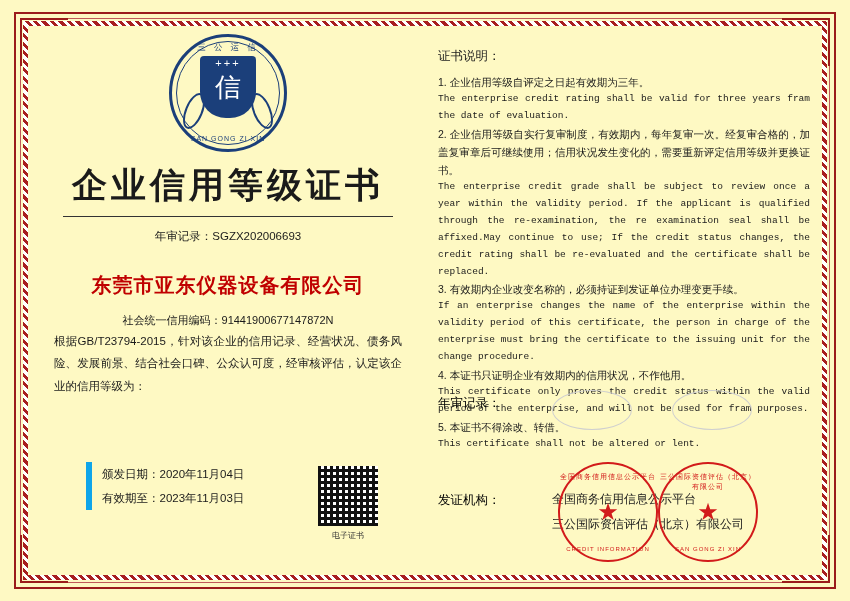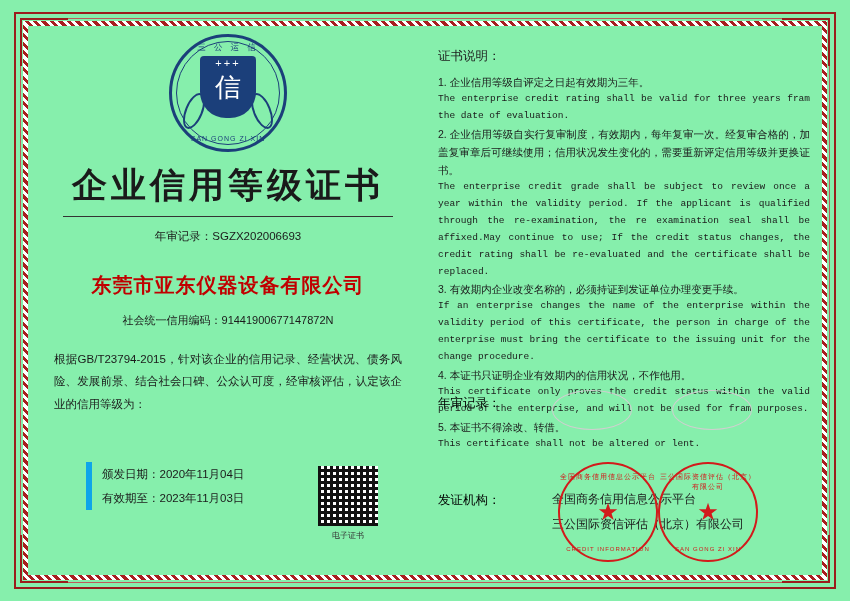--- a/index.html
+++ b/index.html
@@ -1,17 +1,17 @@
 <!DOCTYPE html>
 <html><head>
 <meta charset="utf-8">
 <style>
   html,body{margin:0;padding:0;background:#fff;}
   body{width:850px;height:601px;font-family:"Liberation Sans",sans-serif;}
-  .page{position:relative;width:850px;height:601px;background:#86efac;overflow:hidden;}
+  .page{position:relative;width:850px;height:601px;background:#fef9c3;overflow:hidden;}
 
   
   .frame-outer{position:absolute;left:14px;top:12px;right:14px;bottom:12px;border:2px solid #9b1c1c;}
   .frame-inner{position:absolute;left:20px;top:18px;right:20px;bottom:18px;border:1px solid #c05a5a;}
   .frame-hatch{position:absolute;left:23px;top:21px;right:23px;bottom:21px;border:5px solid #b23b3b;
      border-image: repeating-linear-gradient(45deg,#a81f1f 0 3px,#ffffff 3px 6px) 5;}
   .corner{position:absolute;width:46px;height:46px;border:2px solid #9b1c1c;}
   .corner.tl{left:20px;top:18px;border-right:none;border-bottom:none;}
   .corner.tr{right:20px;top:18px;border-left:none;border-bottom:none;}
   .corner.bl{left:20px;bottom:18px;border-right:none;border-top:none;}
@@ -38,21 +38,21 @@
   .title-cn{margin-top:10px;text-align:center;font-family:"Liberation Serif",serif;font-weight:bold;
      font-size:35px;letter-spacing:4px;color:#1a1a1a;}
   .title-en{text-align:center;font-size:10.5px;letter-spacing:3.2px;color:#1a1a1a;margin-top:3px;}
   .title-rule{width:330px;height:1px;background:#333;margin:7px auto 0;}
 
   .cert-no{text-align:center;font-size:11.5px;color:#1a1a1a;margin-top:12px;}
   .company{text-align:center;font-family:"Liberation Serif",serif;font-weight:bold;font-size:20px;
      color:#c00000;margin-top:28px;letter-spacing:1px;}
   .usci{text-align:center;font-size:11px;color:#1a1a1a;margin-top:14px;}
 
-  .para{margin-top:20px;font-size:11.5px;line-height:1.95;color:#1a1a1a;text-align:justify;
+  .para{margin-top:2px;font-size:11.5px;line-height:1.95;color:#1a1a1a;text-align:justify;
      padding:0 6px;}
   .grade{text-align:center;font-family:"Liberation Serif",serif;font-weight:bold;font-size:28px;
      color:#c00000;margin-top:16px;letter-spacing:2px;}
 
   .dates{position:absolute;left:86px;top:462px;font-size:11.5px;line-height:2.1;color:#1a1a1a;
      border-left:6px solid #0ea5e9;padding-left:10px;}
   .query{position:absolute;left:92px;top:516px;font-size:9px;line-height:1.7;color:#1a1a1a;}
   .query .lbl{float:left;margin-right:4px;}
   .qr{position:absolute;left:318px;top:466px;width:60px;height:60px;
      background:

